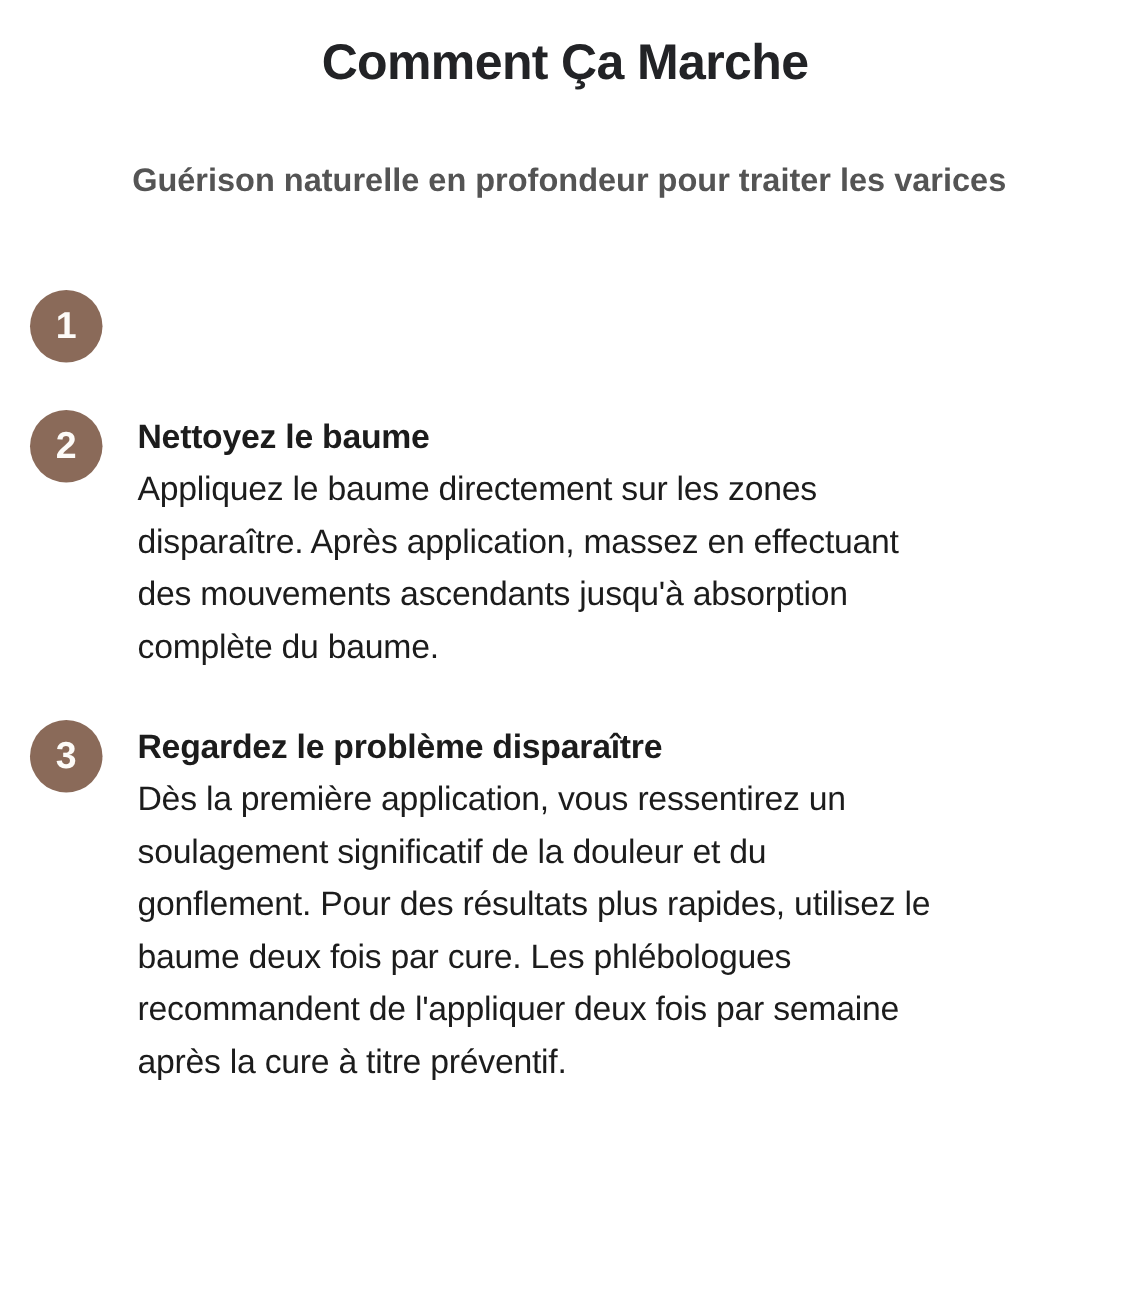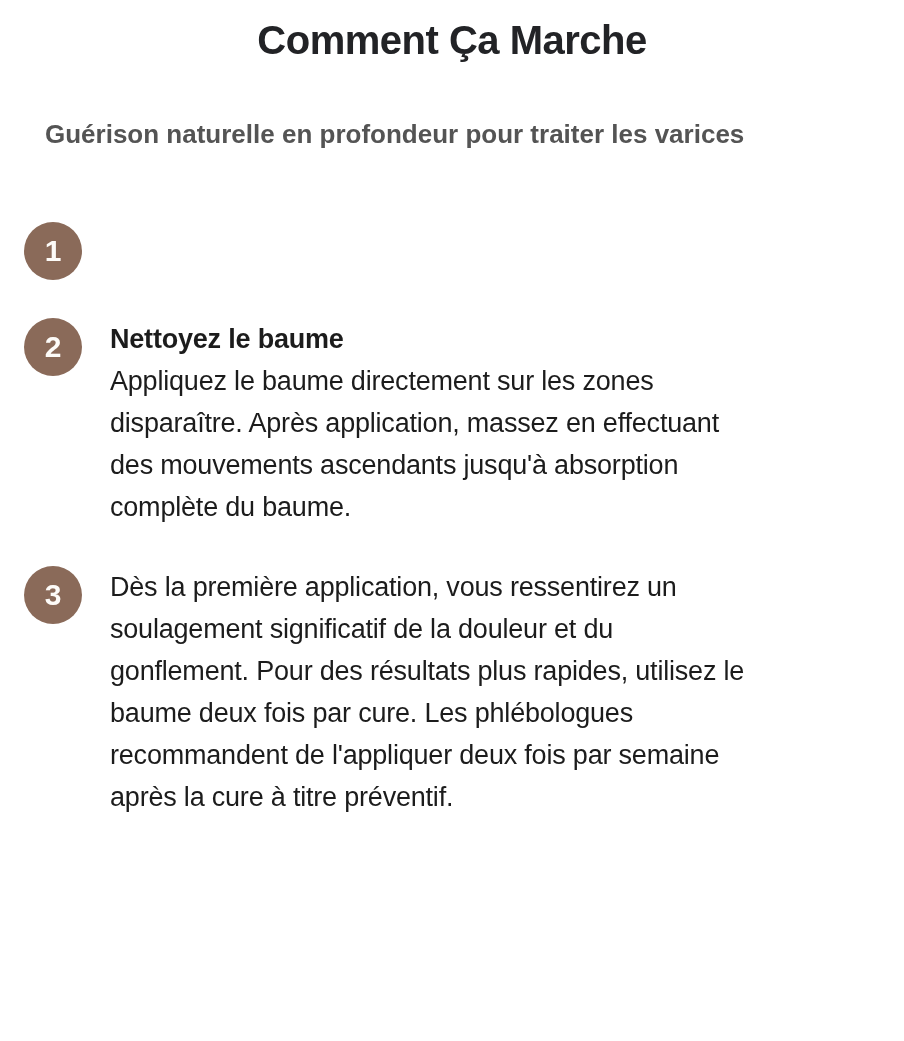--- a/index.html
+++ b/index.html
@@ -10,38 +10,39 @@
   body {
     width: 904px;
     height: 1041px;
     overflow: hidden;
     font-family: "Liberation Sans", "DejaVu Sans", sans-serif;
   }
   .page {
     box-sizing: border-box;
     width: 904px;
     height: 1041px;
-    padding-top: 16px;
+    padding-top: 26px;
   }
   .page-title {
     margin: 0;
     text-align: center;
     font-size: 40px;
     line-height: 48px;
     font-weight: 800;
     letter-spacing: -0.5px;
     color: var(--title-text, #222326);
   }
   .page-subtitle {
     margin: 44px 0 0 45px;
     max-width: 760px;
     font-size: 26px;
     font-weight: 700;
     line-height: 52px;
     color: var(--subtitle-text, #545454);
+    text-align: right;
   }
   .steps {
     list-style: none;
     margin: 62px 0 0 0;
     padding: 0 16px 0 24px;
   }
   .step {
     display: flex;
     align-items: flex-start;
     gap: 28px;
@@ -104,20 +105,21 @@
 des mouvements ascendants jusqu'à absorption
 complète du baume.</div>
       </div>
     </li>
 
     <li class="step">
       <span class="badge">
         <span class="badge-num">3</span>
       </span>
       <div class="step-content">
+        <div class="step-title">Regardez le problème disparaître</div>
         <div class="step-description">Dès la première application, vous ressentirez un
 soulagement significatif de la douleur et du
 gonflement. Pour des résultats plus rapides, utilisez le
 baume deux fois par cure. Les phlébologues
 recommandent de l'appliquer deux fois par semaine
 après la cure à titre préventif.</div>
       </div>
     </li>
 
   </ol>

